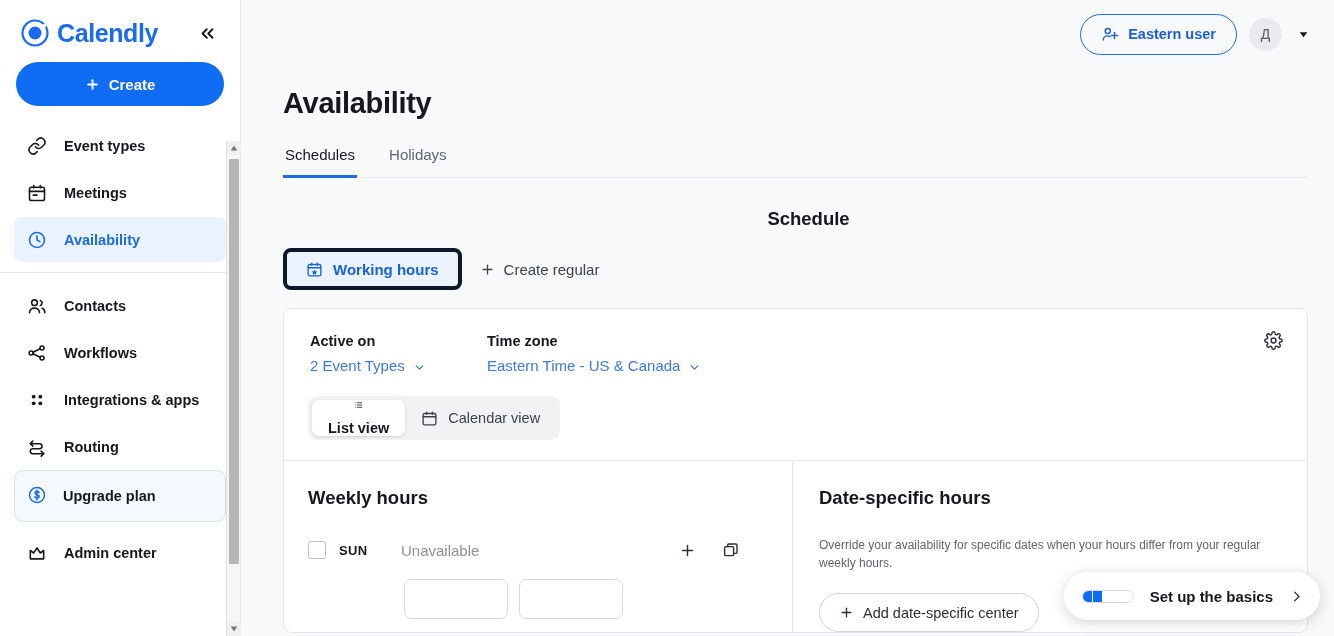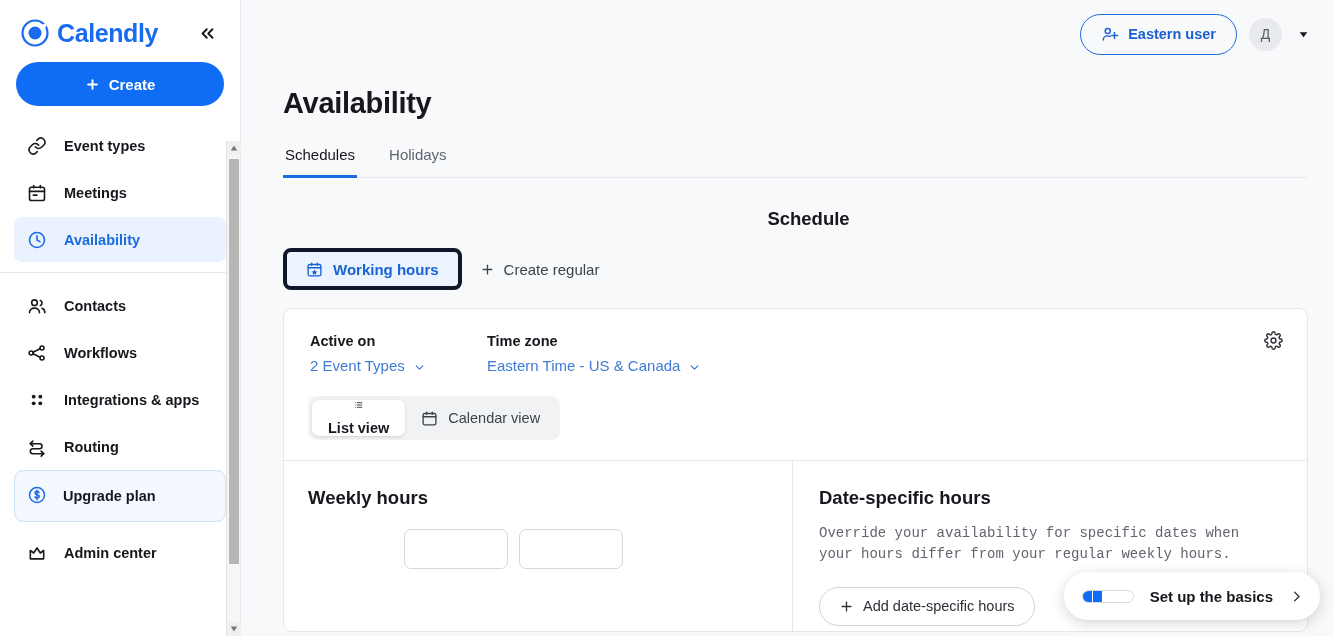--- a/index.html
+++ b/index.html
@@ -142,21 +142,21 @@
   .day-row { display: flex; align-items: center; margin-top: 32px; }
   .chk { width: 18px; height: 18px; border: 1.5px solid #b9bec7; border-radius: 3px; background: #fff; cursor: pointer; flex: 0 0 18px; }
   .day-name { width: 62px; margin-left: 13px; font-size: 13px; font-weight: 700; color: #16181d; letter-spacing: .4px; }
   .day-state { font-size: 15px; color: #8b9099; flex: 1; }
   .row-act { display: flex; align-items: center; gap: 26px; padding-right: 28px; }
   .row-act .act { cursor: pointer; color: #2b3038; display: flex; align-items: center; justify-content: center; }
 
   .time-inputs { display: flex; gap: 11px; margin: 20px 0 0 96px; }
   .time-box { width: 104px; height: 40px; border: 1px solid #d5d8de; border-radius: 7px; background: #fff; }
 
-  .panel-desc { font-size: 14px; color: #60656e; line-height: 1.52; margin-top: 14px; width: 462px; font-family: Liberation Mono, monospace; }
+  .panel-desc { font-size: 12px; color: #60656e; line-height: 1.52; margin-top: 27px; width: 462px; }
   .add-btn {
     display: inline-flex; align-items: center; gap: 9px;
     height: 39px; padding: 0 19px; margin-top: 21px;
     border: 1px solid #cfd3da; border-radius: 21px; background: #fff;
     font-size: 14.5px; color: #2b3038; cursor: pointer;
     font-family: "Liberation Sans", sans-serif;
   }
 
   
   .basics {
@@ -442,36 +442,55 @@
             <span>Calendar view</span>
           </div>
         </div>
 
         <div class="card-divider"></div>
 
         <div class="panels">
           <div class="panel-left">
             <div class="panel-title">Weekly hours</div>
 
+            <div class="day-row">
+              <div class="chk"></div>
+              <div class="day-name">SUN</div>
+              <div class="day-state">Unavailable</div>
+              <div class="row-act">
+                <div class="act">
+                  <svg width="17" height="17" viewBox="0 0 24 24" fill="none" stroke="#2b3038" stroke-width="2" stroke-linecap="round">
+                    <line x1="12" y1="5" x2="12" y2="19"></line>
+                      <line x1="5" y1="12" x2="19" y2="12"></line>
+                  </svg>
+                </div>
+                <div class="act">
+                  <svg width="18" height="18" viewBox="0 0 24 24" fill="none" stroke="#2b3038" stroke-width="1.9" stroke-linecap="round" stroke-linejoin="round">
+                    <rect x="3.5" y="7.5" width="12" height="12" rx="1.6"></rect>
+                    <path d="M7.5 7.5V5.6A1.6 1.6 0 0 1 9.1 4h9.3A1.6 1.6 0 0 1 20 5.6v9.3a1.6 1.6 0 0 1-1.6 1.6h-1.9"></path>
+                  </svg>
+                </div>
+              </div>
+            </div>
 
             <div class="time-inputs">
               <div class="time-box"></div>
               <div class="time-box"></div>
             </div>
           </div>
 
           <div class="panel-right">
             <div class="panel-title">Date-specific hours</div>
             <p class="panel-desc">Override your availability for specific dates when your hours differ from your regular weekly hours.</p>
             <button class="add-btn">
               <svg width="15" height="15" viewBox="0 0 24 24" fill="none" stroke="#2b3038" stroke-width="2.1" stroke-linecap="round">
                 <line x1="12" y1="5" x2="12" y2="19"></line>
                   <line x1="5" y1="12" x2="19" y2="12"></line>
               </svg>
-              <span>Add date-specific hours</span>
+              <span>Add date-specific center</span>
             </button>
           </div>
         </div>
       </section>
     </div>
 
     <div class="basics">
       <div class="progress">
         <div class="seg on"></div>
         <div class="seg on"></div>

